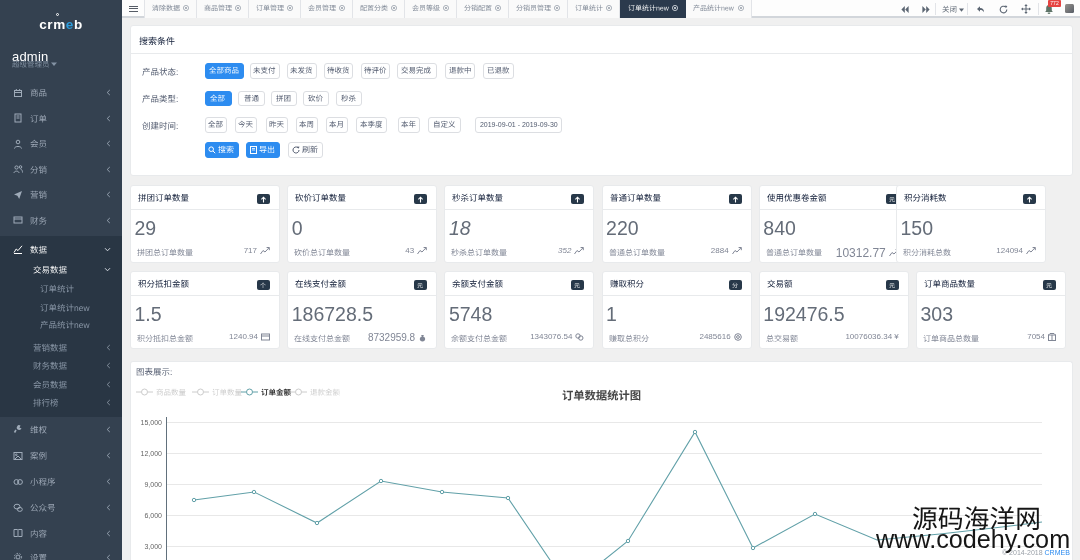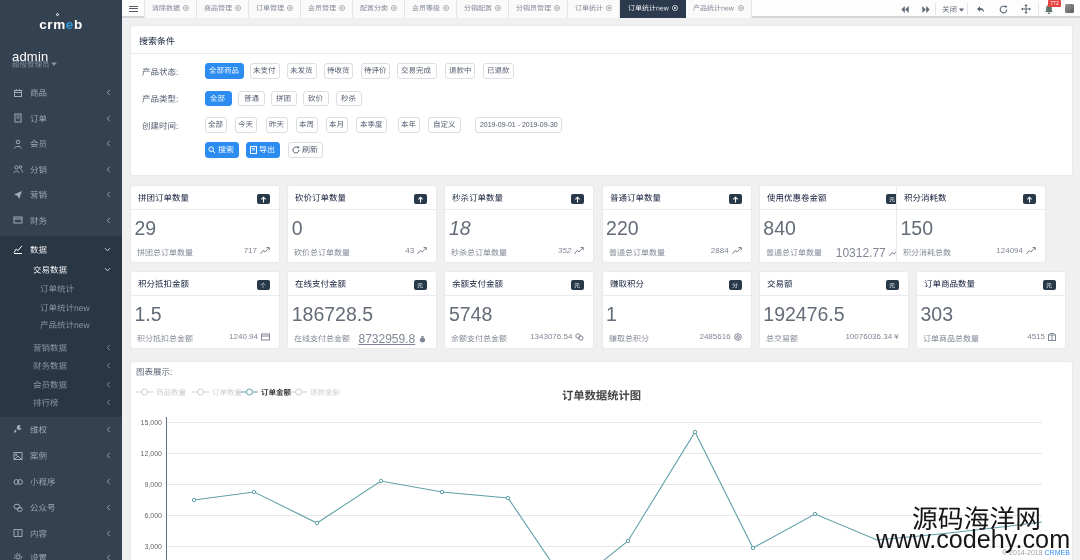--- a/index.html
+++ b/index.html
@@ -1097,21 +1097,21 @@
           <use href="#g118" x="1000"></use>
           <use href="#g64" x="2000"></use>
           <use href="#g65" x="3000"></use>
           <use href="#g102" x="4000"></use>
           <use href="#g108" x="5000"></use>
           <use href="#g109" x="6000"></use>
         </g>
       </svg>
     </div>
     <div class="a" style="right:9px;top:61px;display:flex;align-items:center;">
-      <span style="font-size:12px;color:#808695;line-height:1;text-decoration:underline;">8732959.8</span>
+      <span style="font-size:10px;color:#808695;line-height:1;">8732959.8</span>
       <svg width="9" height="8" style="margin-left:3px;">
         <path d="M3,1 L6,1 L5,2.5 C8,3 8,7.5 4.5,7.5 C1,7.5 1,3 4,2.5 Z" fill="#808695"></path>
       </svg>
     </div>
   </div>
 <div class="card" style="left:444.4px;top:271px;">
     <div class="a" style="left:7px;top:7px;">
       <svg style="display:block;" width="52.0" height="9.9" viewBox="0 0 52.0 9.9">
         <g fill="#17233d" transform="translate(0,7.91) scale(0.00850,-0.00850)">
           <use href="#g119" x="0"></use>
@@ -1254,21 +1254,21 @@
           <use href="#g8" x="1000"></use>
           <use href="#g5" x="2000"></use>
           <use href="#g6" x="3000"></use>
           <use href="#g102" x="4000"></use>
           <use href="#g15" x="5000"></use>
           <use href="#g101" x="6000"></use>
         </g>
       </svg>
     </div>
     <div class="a" style="right:9px;top:61px;display:flex;align-items:center;">
-      <span style="font-size:8px;color:#808695;line-height:1;">4515</span>
+      <span style="font-size:8px;color:#808695;line-height:1;">7054</span>
       <svg width="8" height="8" style="margin-left:3px;">
         <rect x="0.5" y="2" width="7" height="5.5" fill="none" stroke="#808695" stroke-width="1"></rect>
         <polyline points="0.5,2 2,0.5 6,0.5 7.5,2" fill="none" stroke="#808695" stroke-width="1"></polyline>
         <line x1="4" y1="2" x2="4" y2="7.5" fill="none" stroke="#808695" stroke-width="1"></line>
       </svg>
     </div>
   </div>
 <div class="panel" style="left:130px;top:361px;width:943px;height:200px;border-bottom:none;border-bottom-left-radius:0;border-bottom-right-radius:0;"></div>
 <svg style="display:block;position:absolute;left:136.0px;top:367.3px;" width="37.4" height="9.9" viewBox="0 0 37.4 9.9">
     <g fill="#515a6e" transform="translate(0,7.91) scale(0.00850,-0.00850)">

